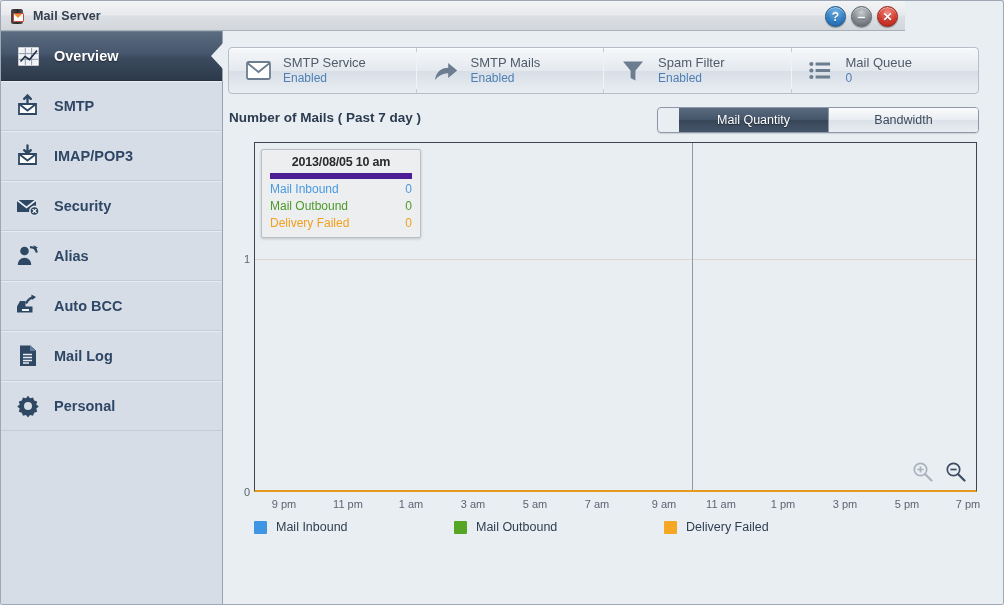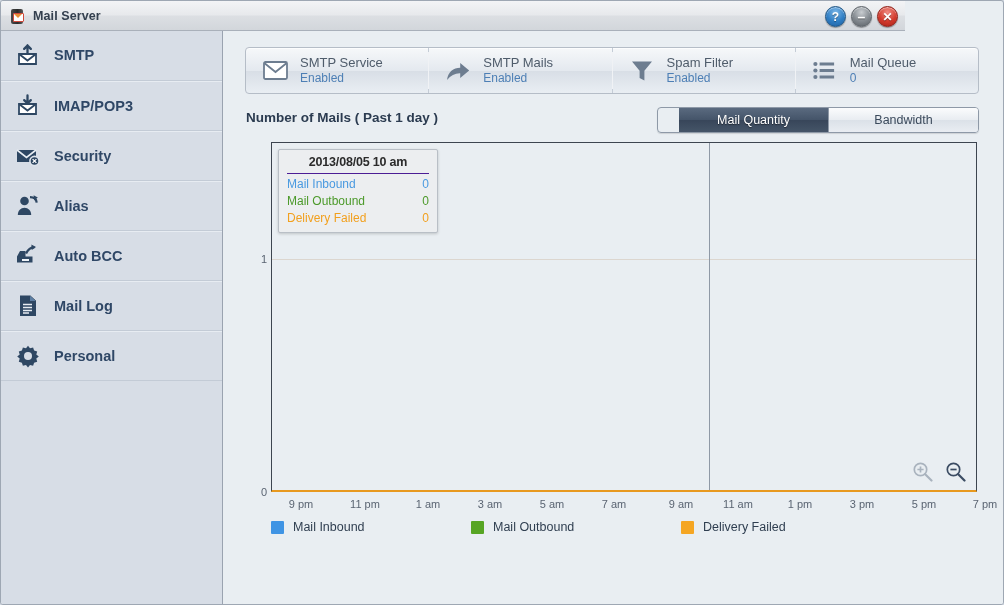--- a/index.html
+++ b/index.html
@@ -71,21 +71,21 @@
   }
   .nav-ico{width:26px;height:26px;display:flex;align-items:center;justify-content:center;flex:0 0 26px;}
   .nav-ico svg{display:block;}
   .nav-label{line-height:1;}
 
   
   .content{
     position:absolute;left:223px;top:30px;right:0;bottom:0;
     background:#e9eef2;
     box-sizing:border-box;
-    padding:16px 24px 0 21px;
+    padding:16px 24px 0 4px;
   }
   
   .status-strip{
     height:47px;border:1px solid #b5bdc7;border-radius:4px;
     background:linear-gradient(to bottom,#f6f8fa 0%,#e4e9ef 50%,#d8dee6 51%,#e9eef3 100%);
     display:flex;align-items:stretch;box-sizing:border-box;
     box-shadow:0 1px 0 rgba(255,255,255,.7) inset;
   }
   .status-cell{
     flex:1;display:flex;align-items:center;gap:12px;padding-left:16px;box-sizing:border-box;
@@ -137,21 +137,21 @@
   .zbtn.disabled{opacity:.38;cursor:default;}
 
   
   .tooltip{
     position:absolute;left:6px;top:6px;width:160px;
     background:#eceef0;border:1px solid #b9bfc6;border-radius:2px;
     box-shadow:0 1px 3px rgba(0,0,0,.18);
     padding:5px 8px 7px 8px;box-sizing:border-box;
   }
   .tt-date{font-size:12.5px;font-weight:bold;color:#2b2b2b;text-align:center;
-    padding-bottom:4px;border-bottom:1px solid #4c1d95;letter-spacing:-.2px;}
+    padding-bottom:4px;border-bottom:6px solid #4c1d95;letter-spacing:-.2px;}
   .tt-row{display:flex;justify-content:space-between;font-size:12px;margin-top:3px;}
 
   
   .x-labels{position:absolute;left:26px;right:2px;top:356px;height:16px;}
   .x-lab{position:absolute;font-size:11px;color:#5a6472;transform:translateX(-50%);white-space:nowrap;}
   .legend{position:absolute;left:26px;top:378px;display:flex;}
   .lg-item{display:flex;align-items:center;gap:9px;font-size:12.5px;color:#2f3e50;}
   .lg-sw{width:13px;height:13px;border-radius:1px;}
 </style>
 </head>
@@ -175,20 +175,30 @@
           <span>–</span>
         </span>
       <span class="wbtn close">
           <span>✕</span>
         </span>
     </div>
   </div>
 
   <div class="sidebar">
 
+    <div class="nav-item active">
+      <span class="nav-ico">
+        <svg width="23" height="23" viewBox="0 0 23 23">
+          <rect x="2" y="3" width="19" height="17" fill="#eef2f7" stroke="#fff" stroke-width="1.4"></rect>
+          <path d="M8.3 3v17M14.6 3v17M2 8.6h19M2 14.3h19" stroke="#8e99a8" stroke-width="1"></path>
+          <polyline points="3.5,16.5 8,11.5 12.5,14.5 20,5.5" fill="none" stroke="#233044" stroke-width="1.7"></polyline>
+        </svg>
+      </span>
+      <span class="nav-label">Overview</span>
+    </div>
 
     <div class="nav-item">
       <span class="nav-ico">
         <svg width="24" height="24" viewBox="0 0 24 24">
           <path d="M11.5 1.5v8M11.5 1.5l-3.3 3.4M11.5 1.5l3.3 3.4" stroke="#2e4763" stroke-width="2.3" fill="none" stroke-linecap="round"></path>
           <path d="M3 10h17v10H3z" fill="#fff" stroke="#2e4763" stroke-width="1.8"></path>
           <path d="M3 10l8.5 6.5L20 10" fill="none" stroke="#2e4763" stroke-width="1.8"></path>
         </svg>
       </span>
       <span class="nav-label">SMTP</span>
@@ -320,21 +330,21 @@
         </span>
         <span class="st-txt">
           <span class="st-title">Mail Queue</span>
           <span class="st-sub">0</span>
         </span>
       </div>
 
     </div>
 
     <div class="chart-head">
-      <div class="chart-title">Number of Mails ( Past 1 day )</div>
+      <div class="chart-title">Number of Mails ( Past 7 day )</div>
       <div class="seg">
         <div class="seg-btn on">Mail Quantity</div>
         <div class="seg-btn">Bandwidth</div>
       </div>
     </div>
 
     <div class="plot-wrap">
 
       <div class="y-axis">
         <span class="y-label" style="top:111px;">1</span>

